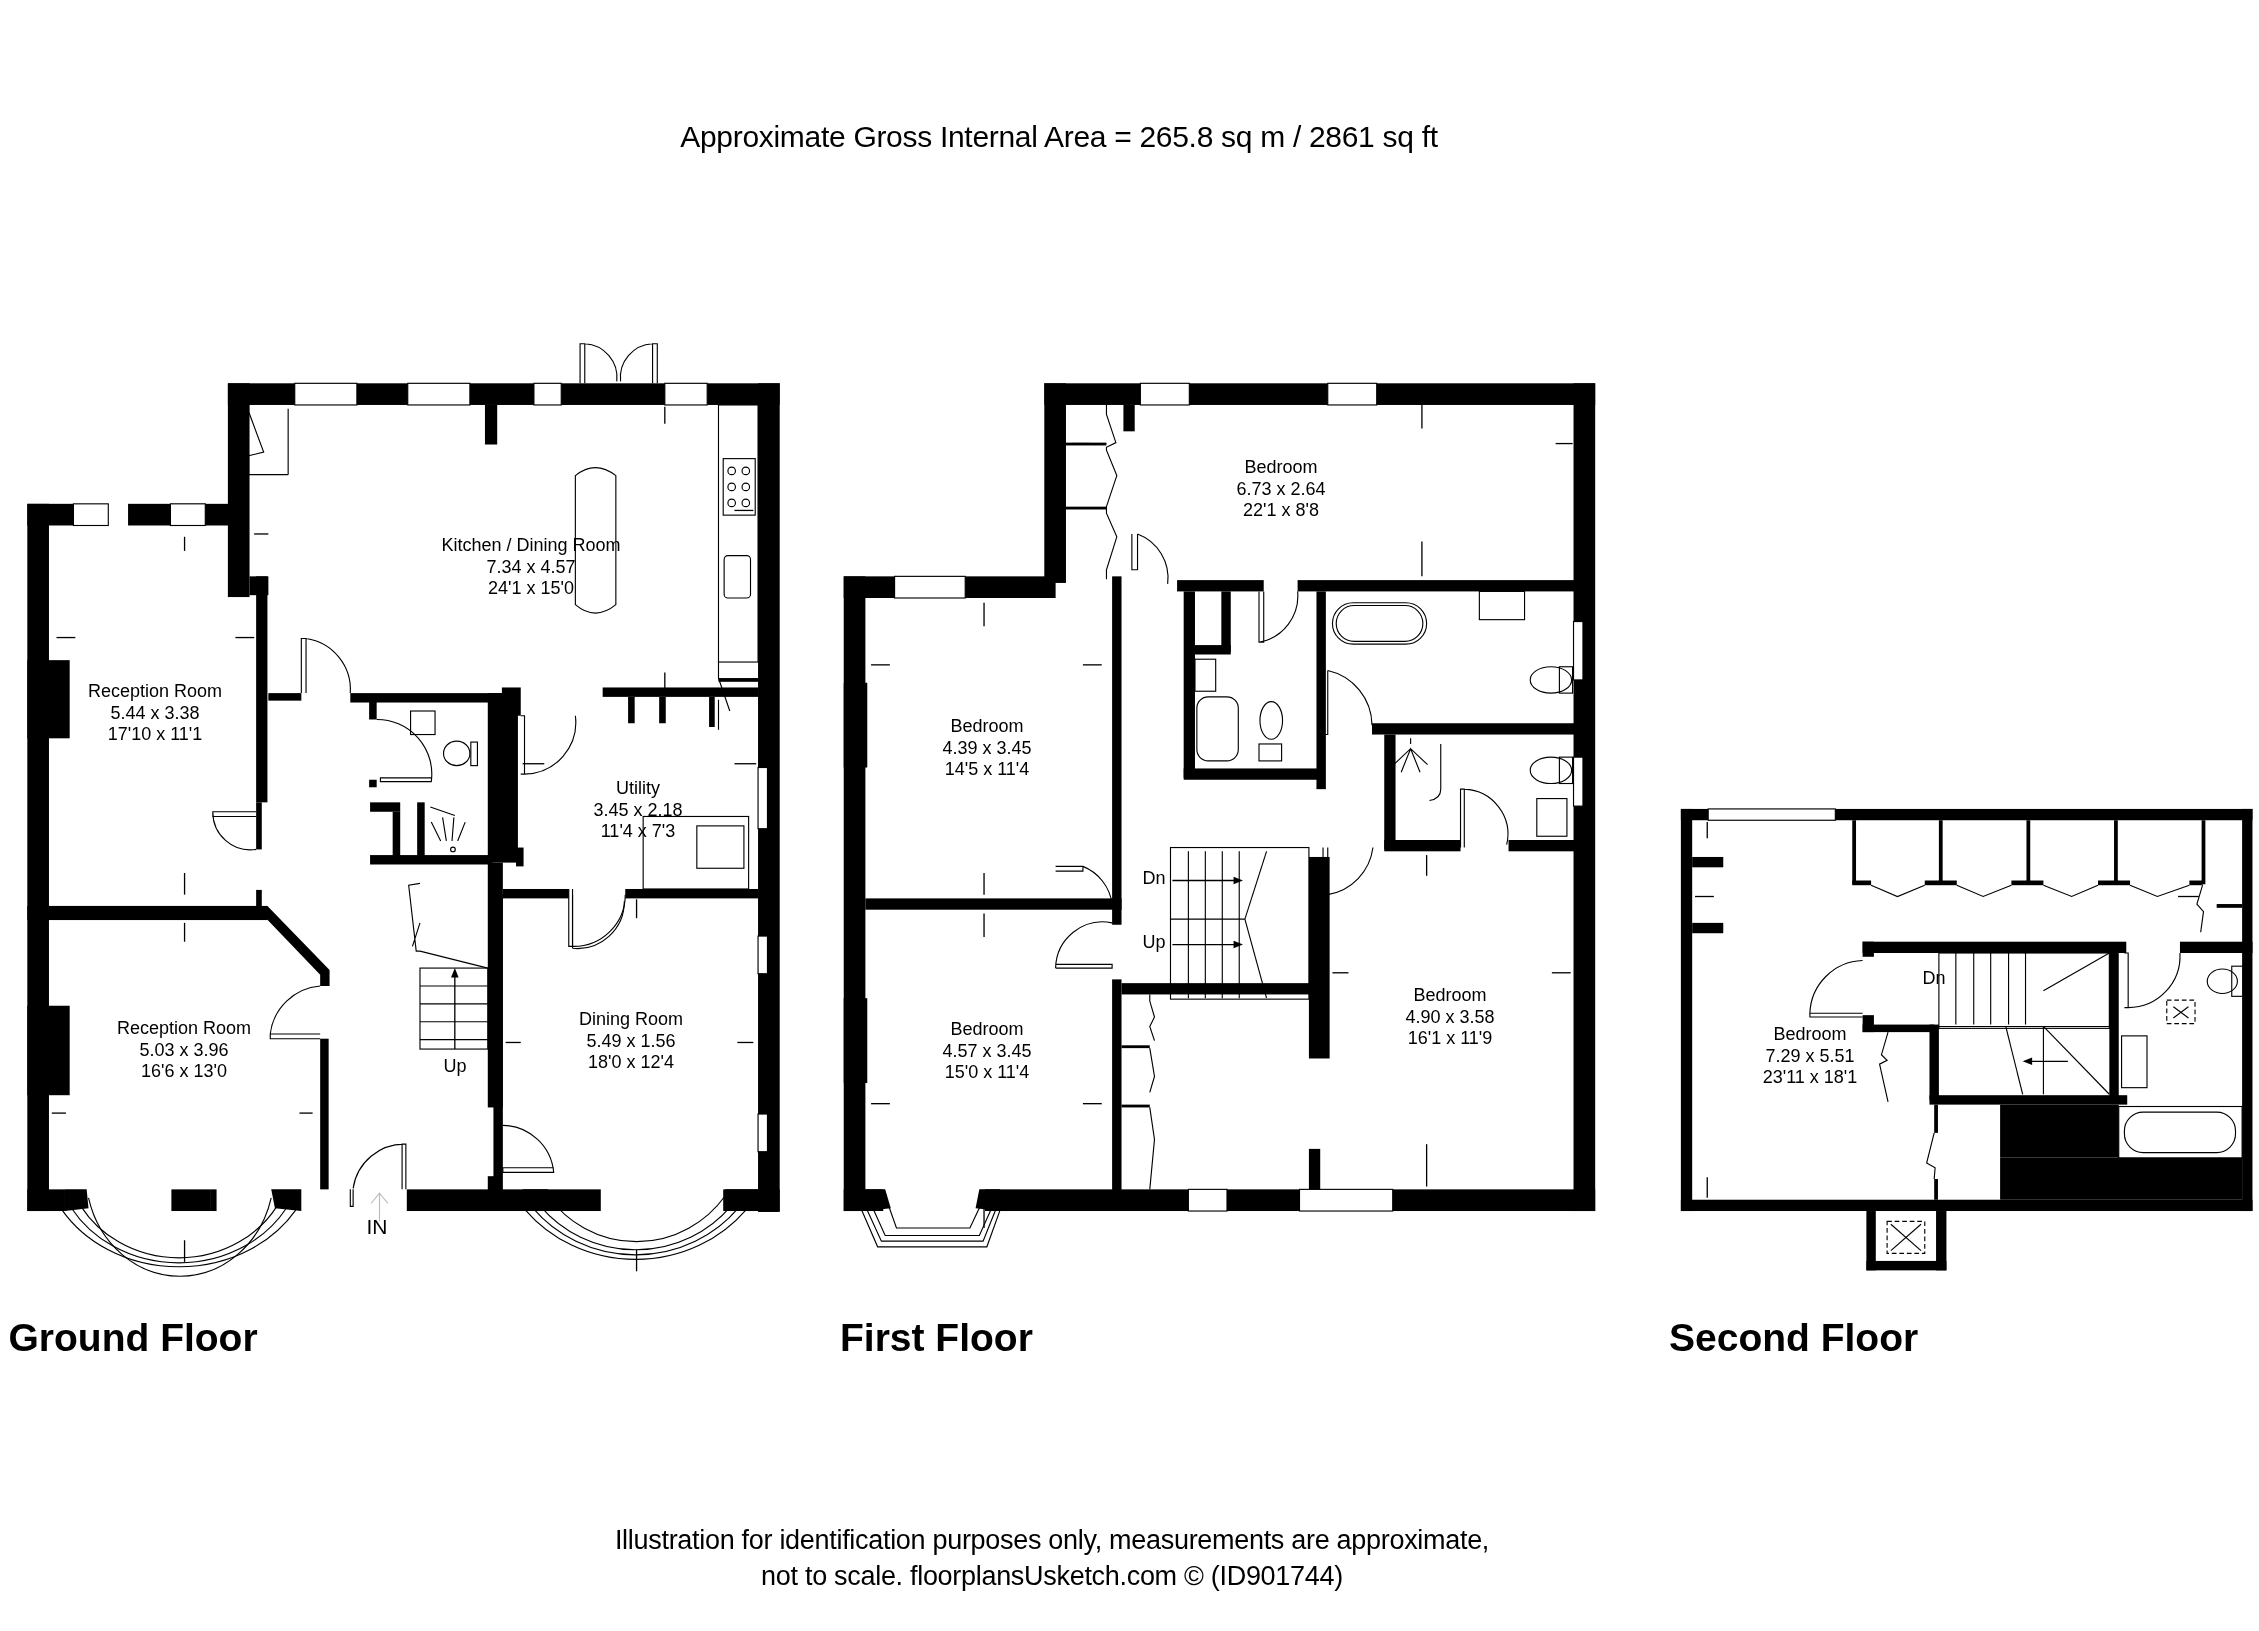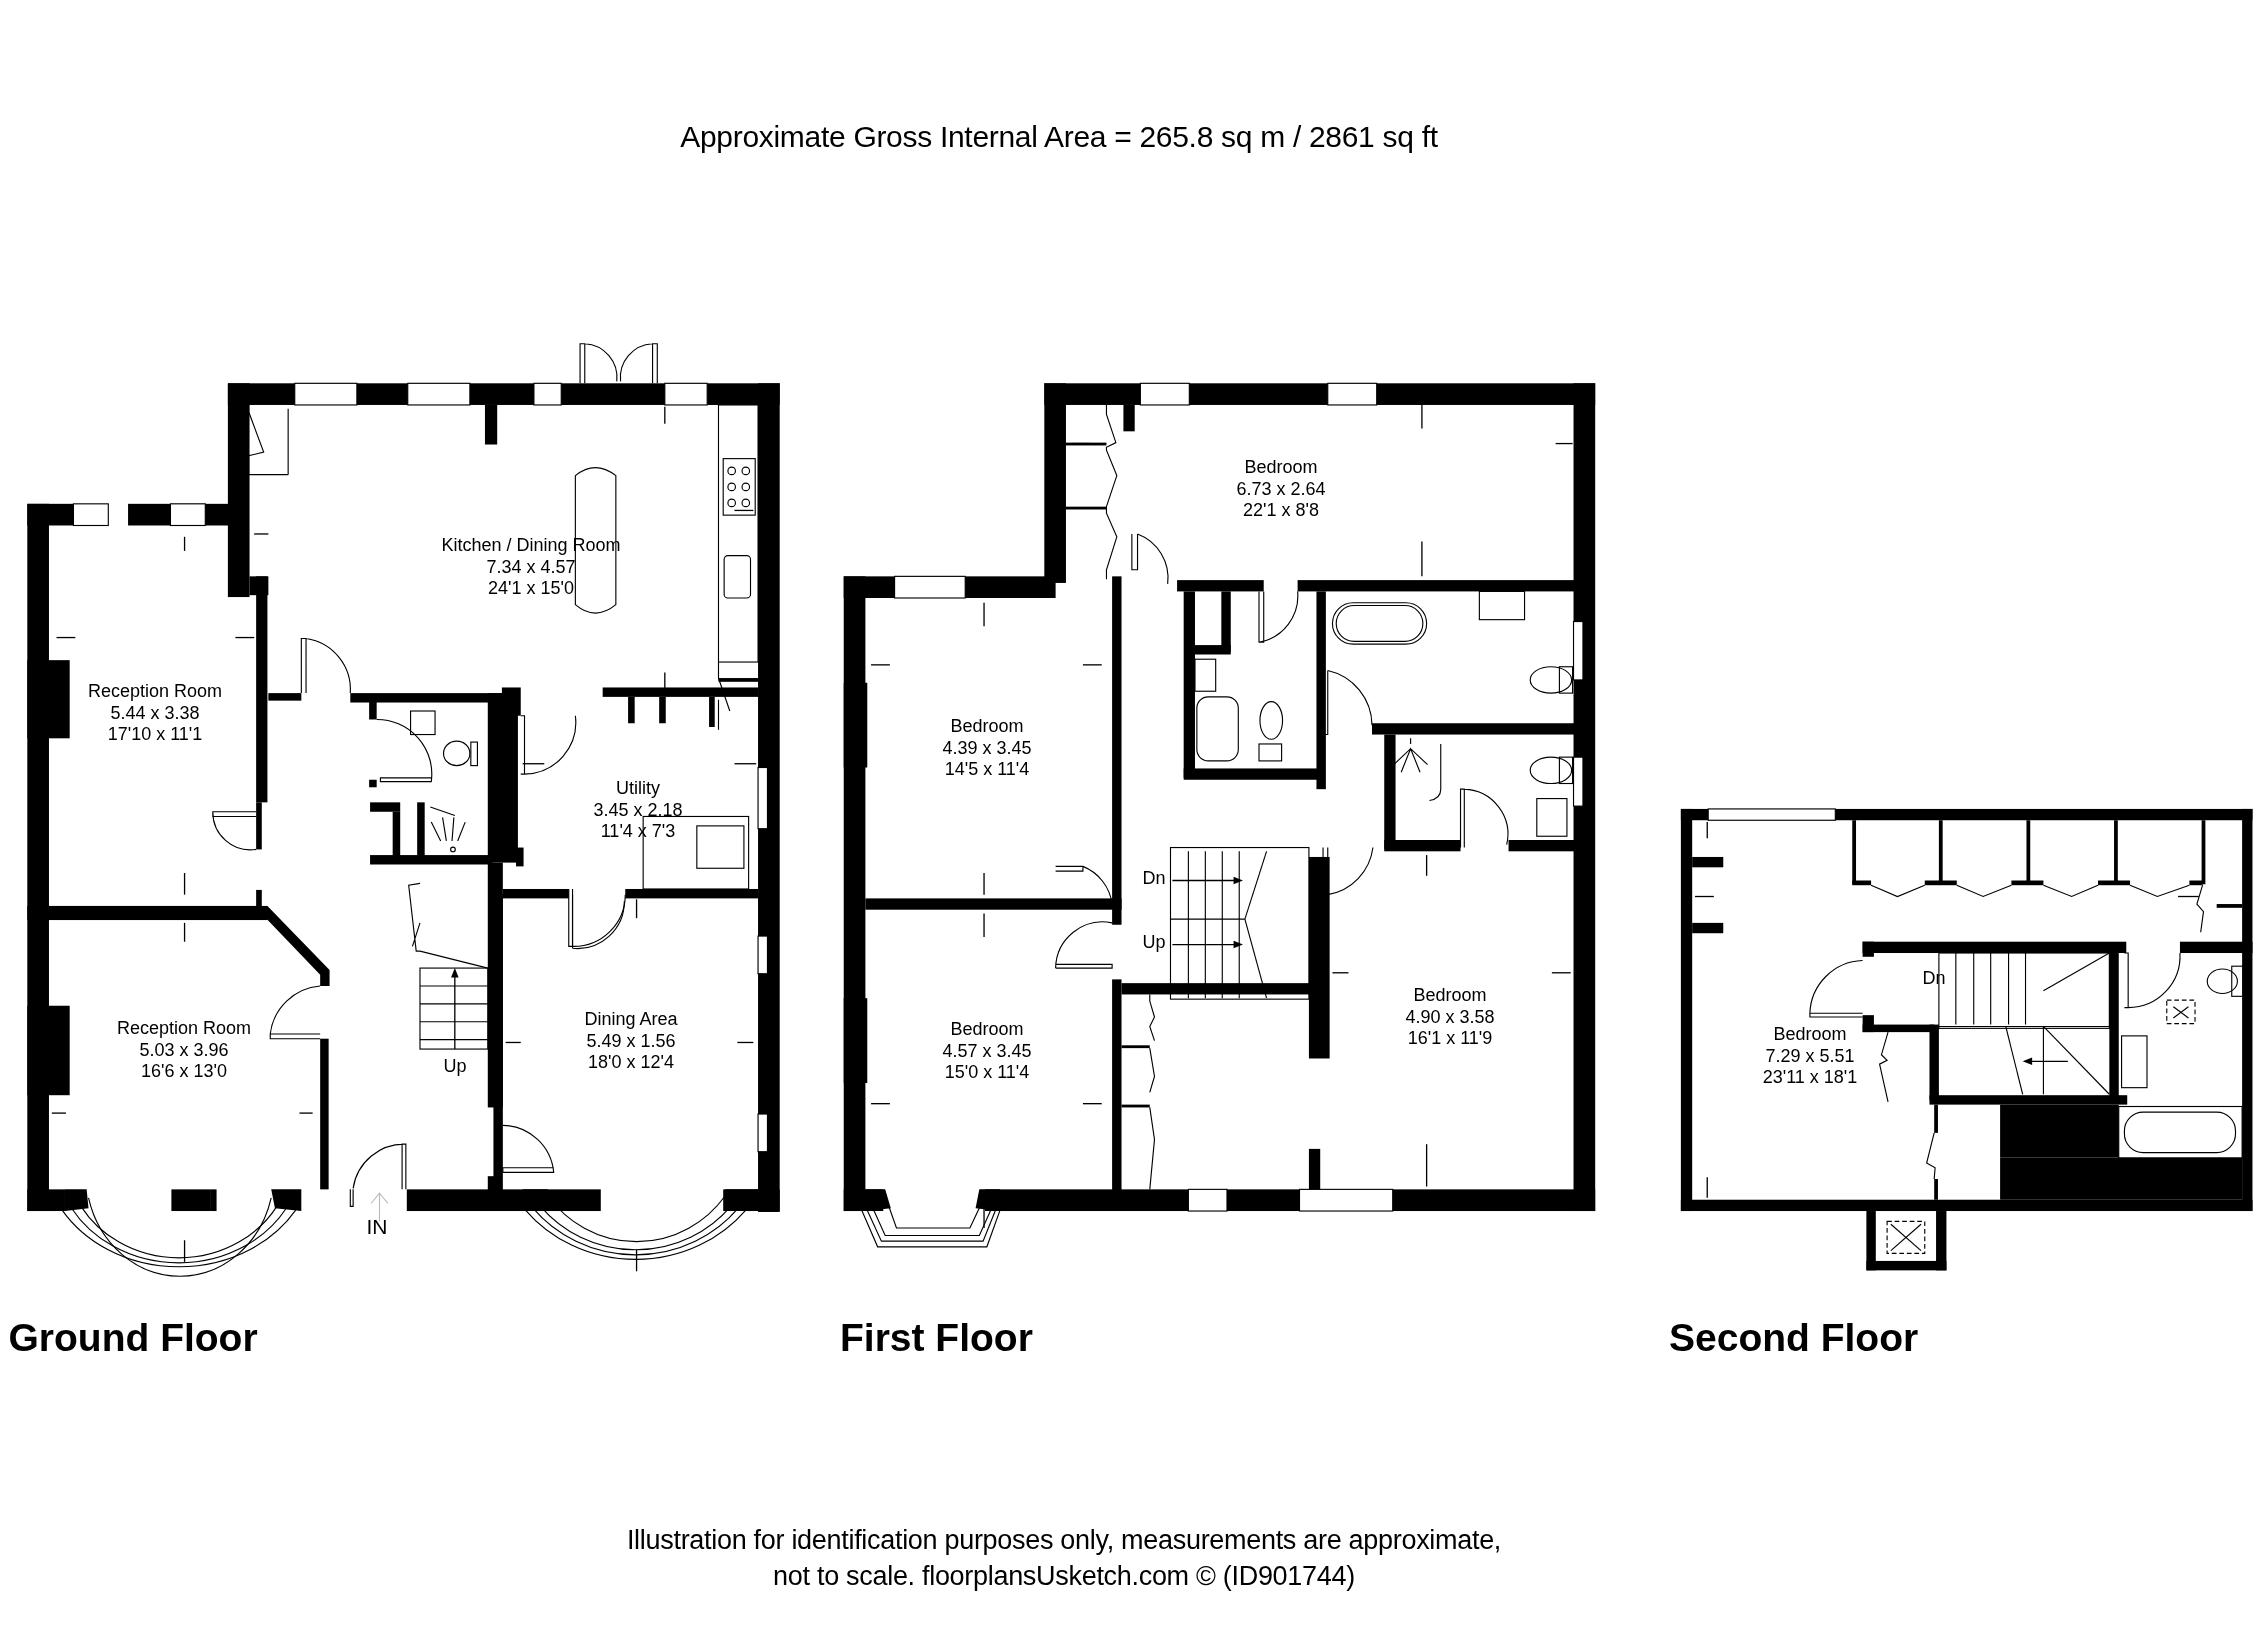--- a/index.html
+++ b/index.html
@@ -2,21 +2,21 @@
 <html style="font-size:15px"><head>
 <meta charset="utf-8">
 <style>
   html, body { margin: 0; padding: 0; background: #ffffff; }
   body { width: 2260px; height: 1632px; position: relative; overflow: hidden;
          font-family: "Liberation Sans", "DejaVu Sans", sans-serif; color: #000; }
   #plan { position: absolute; left: 0; top: 0; width: 2260px; height: 1632px; }
   .header { position: absolute; top: 120px; left: 0; width: 2118px; text-align: center;
             font-size: 30px; letter-spacing: -0.3px; }
   .footer { position: absolute; top: 1522px; left: 0; width: 2104px; text-align: center;
-            font-size: 27px; line-height: 36px; letter-spacing: -0.3px; padding-left: 12px; }
+            font-size: 27px; line-height: 36px; letter-spacing: -0.3px; }
   .floor-label { position: absolute; top: 1316px; font-size: 39px; font-weight: bold; }
   .room { position: absolute; text-align: center; font-size: 18px; line-height: 21.7px;
           transform: translateX(-50%); white-space: nowrap; }
   .tag { position: absolute; font-size: 18px; transform: translateX(-50%); }
   svg .wall { fill: #000; }
   svg .thin { fill: none; stroke: #000; stroke-width: 1.2; }
   svg .win { fill: #fff; stroke: #000; stroke-width: 1.2; }
   svg .arrow { stroke: #000; stroke-width: 1.4; fill: none; }
   svg .ahead { fill: #000; }
 </style>
@@ -385,21 +385,21 @@
   <div>Utility</div>
   <div>3.45 x 2.18</div>
   <div>11'4 x 7'3</div>
 </div>
 <div class="room" style="left:184px; top:1018px;">
   <div>Reception Room</div>
   <div>5.03 x 3.96</div>
   <div>16'6 x 13'0</div>
 </div>
 <div class="room" style="left:631px; top:1009px;">
-  <div>Dining Area</div>
+  <div>Dining Room</div>
   <div>5.49 x 1.56</div>
   <div>18'0 x 12'4</div>
 </div>
 <div class="tag" style="left:455px; top:1056px;">Up</div>
 <div class="tag" style="left:377px; top:1215px; font-size:21px;">IN</div>
 
 <div class="room" style="left:1281px; top:457px;">
   <div>Bedroom</div>
   <div>6.73 x 2.64</div>
   <div>22'1 x 8'8</div>

